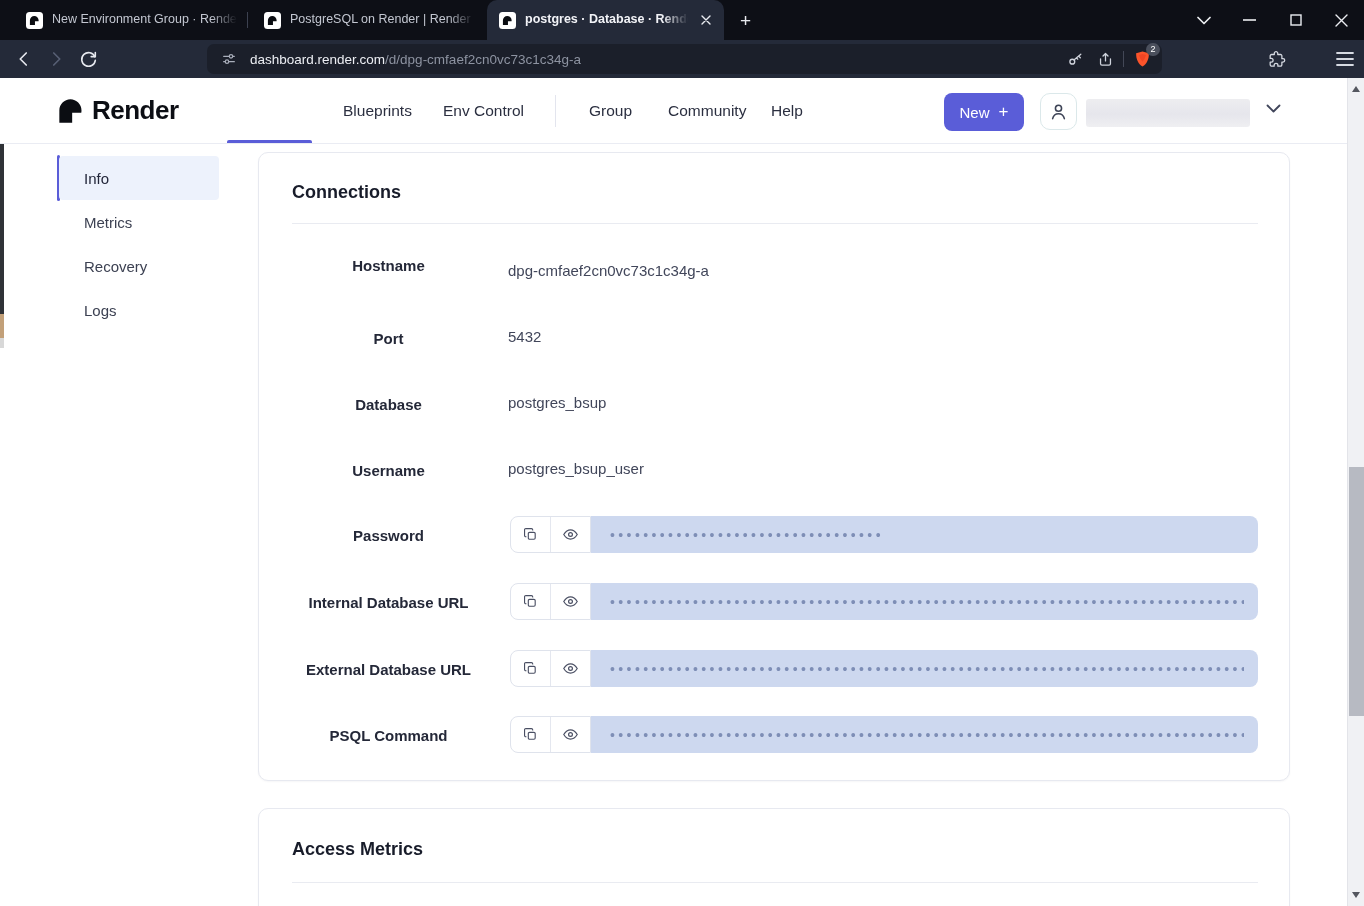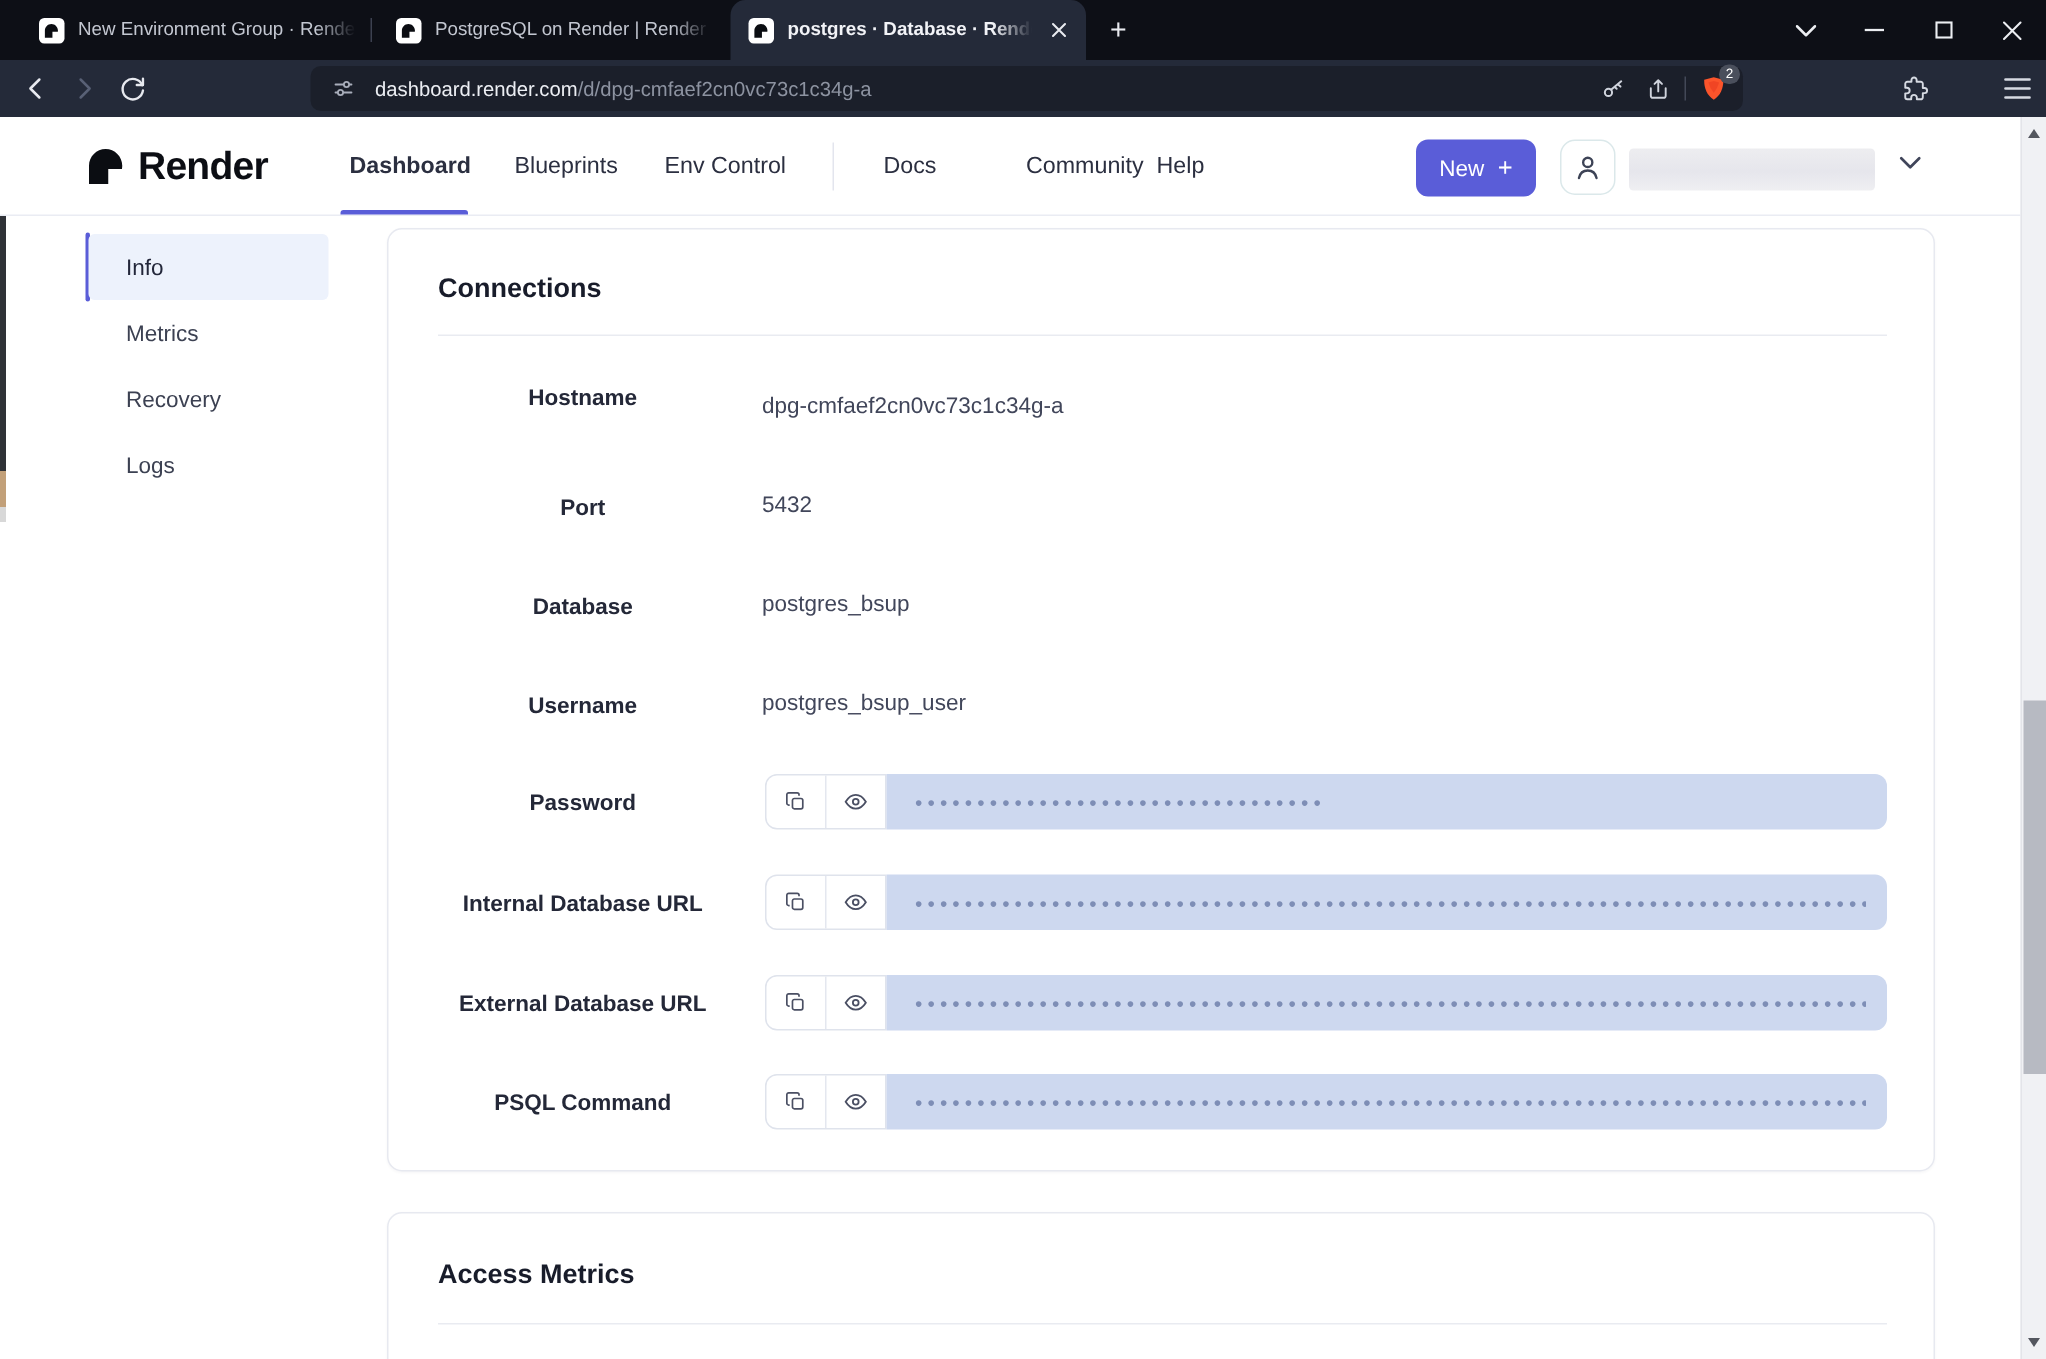--- a/index.html
+++ b/index.html
@@ -232,27 +232,26 @@
   <div class="edge-sliver" style="top:260px;height:10px;background:#d8d8d8;"></div>
 
   <div class="app-header">
     <div class="abs" style="left:57px;top:19px;">
       <svg width="28" height="28" viewBox="0 0 24 24">
           <path d="M2 22V11.5C2 6.3 6.3 2 11.5 2 16.7 2 21 6.3 21 11.5c0 .7-.1 1.4-.2 1.9H13V22z" fill="#0b0d12"></path>
         </svg>
     </div>
     <div class="abs brand-text" style="left:92px;top:17px;">Render</div>
 
-    <div class="nav-item current" style="left:233px;">Dashboard</div>
     <div class="nav-underline" style="left:227px;width:85px;"></div>
     <div class="nav-item" style="left:343px;">Blueprints</div>
     <div class="nav-item" style="left:443px;">Env Control</div>
     <div class="nav-sep" style="left:555px;"></div>
-    <div class="nav-item" style="left:589px;">Docs</div>
-    <div class="nav-item" style="left:684px;">Community</div>
+    <div class="nav-item" style="left:589px;">Group</div>
+    <div class="nav-item" style="left:668px;">Community</div>
     <div class="nav-item" style="left:771px;">Help</div>
 
     <button class="btn-new">
       <span>New</span>
         <span class="plus">+</span>
     </button>
     <div class="btn-avatar">
       <svg width="21" height="21" viewBox="0 0 24 24" fill="none" stroke="#3d4356" stroke-width="1.8" stroke-linecap="round">
         <circle cx="12" cy="8.3" r="3.5"></circle>
           <path d="M5.3 20.2c.8-3.7 3.4-5.7 6.7-5.7s5.9 2 6.7 5.7"></path>

